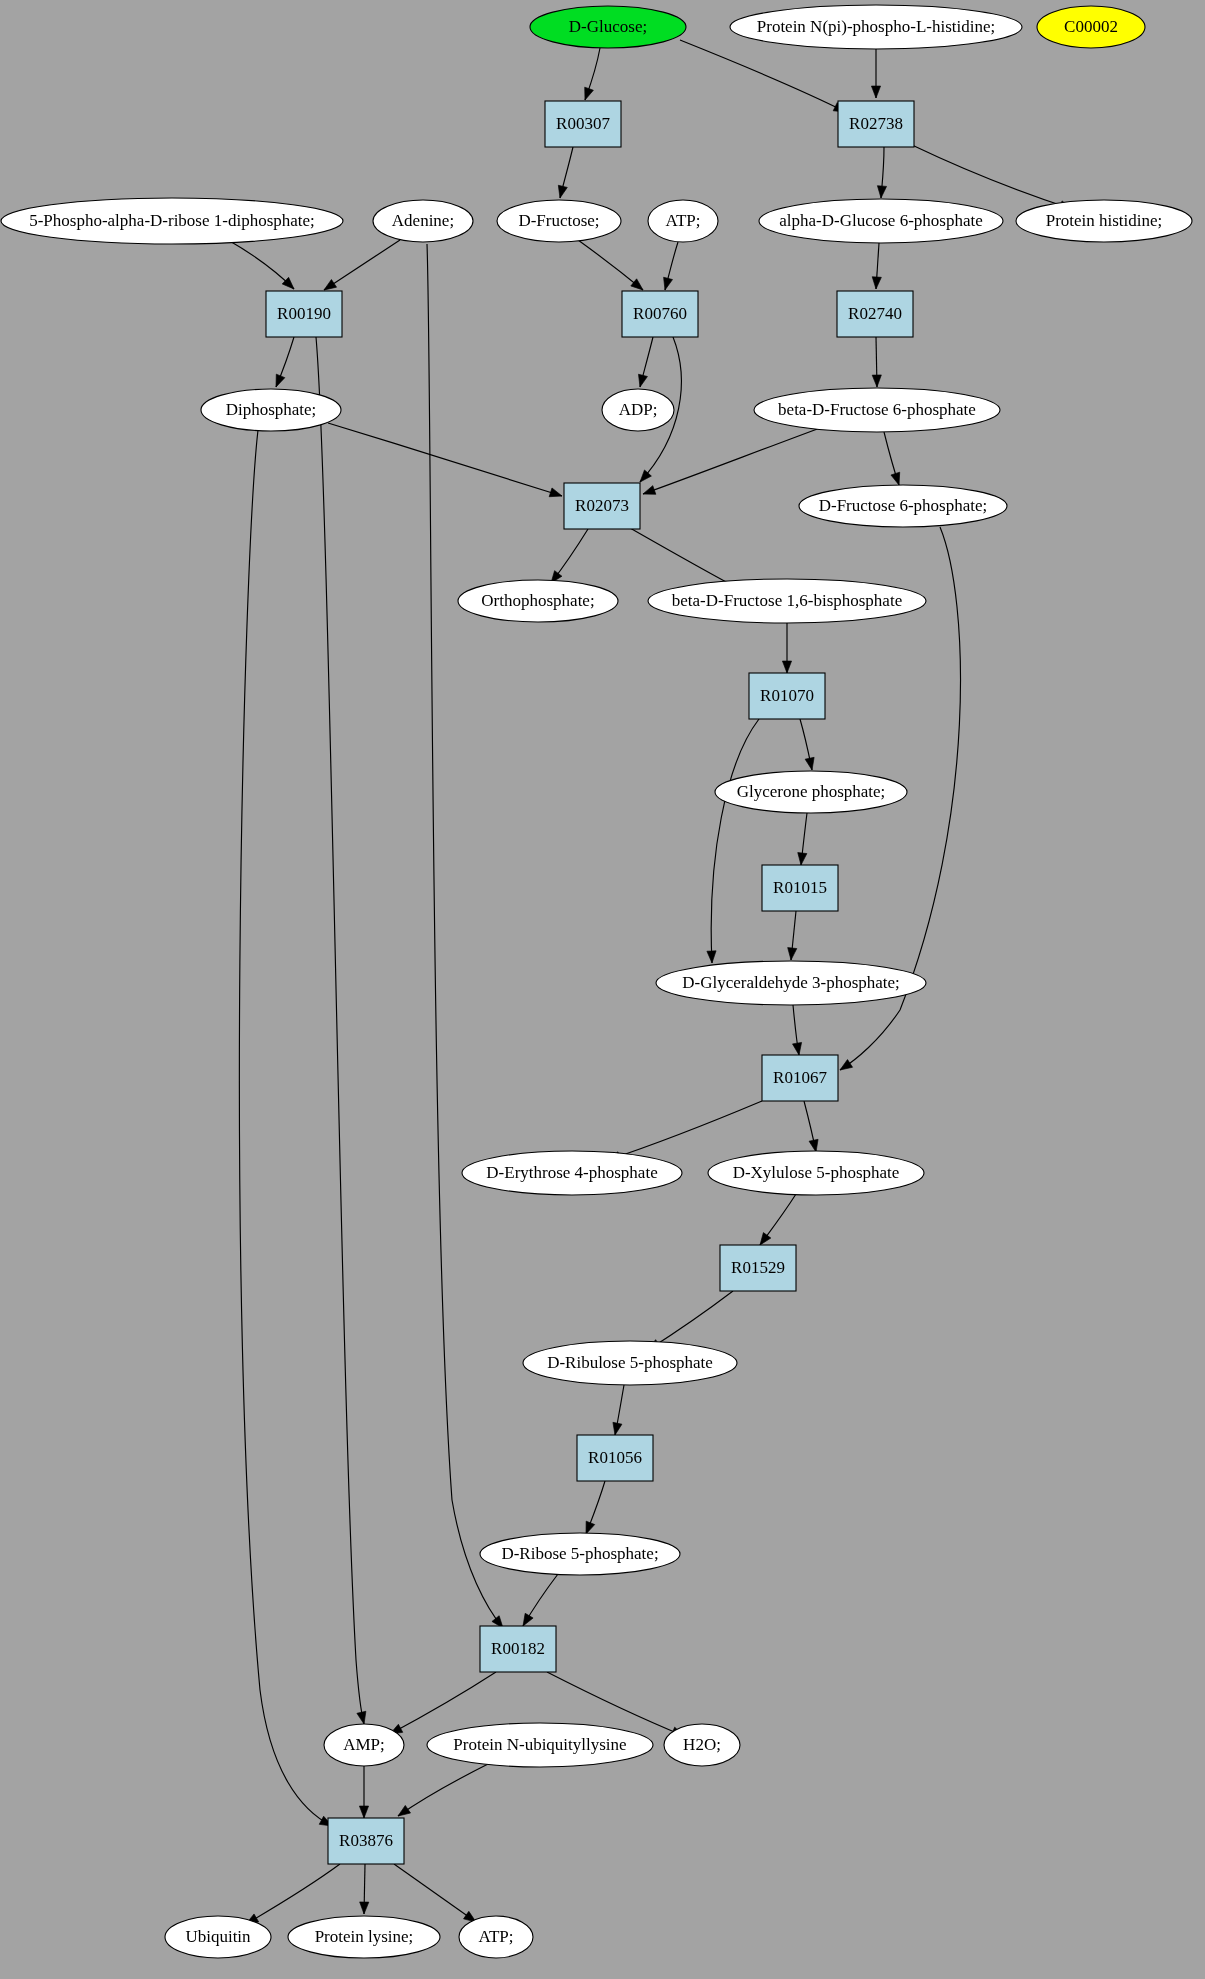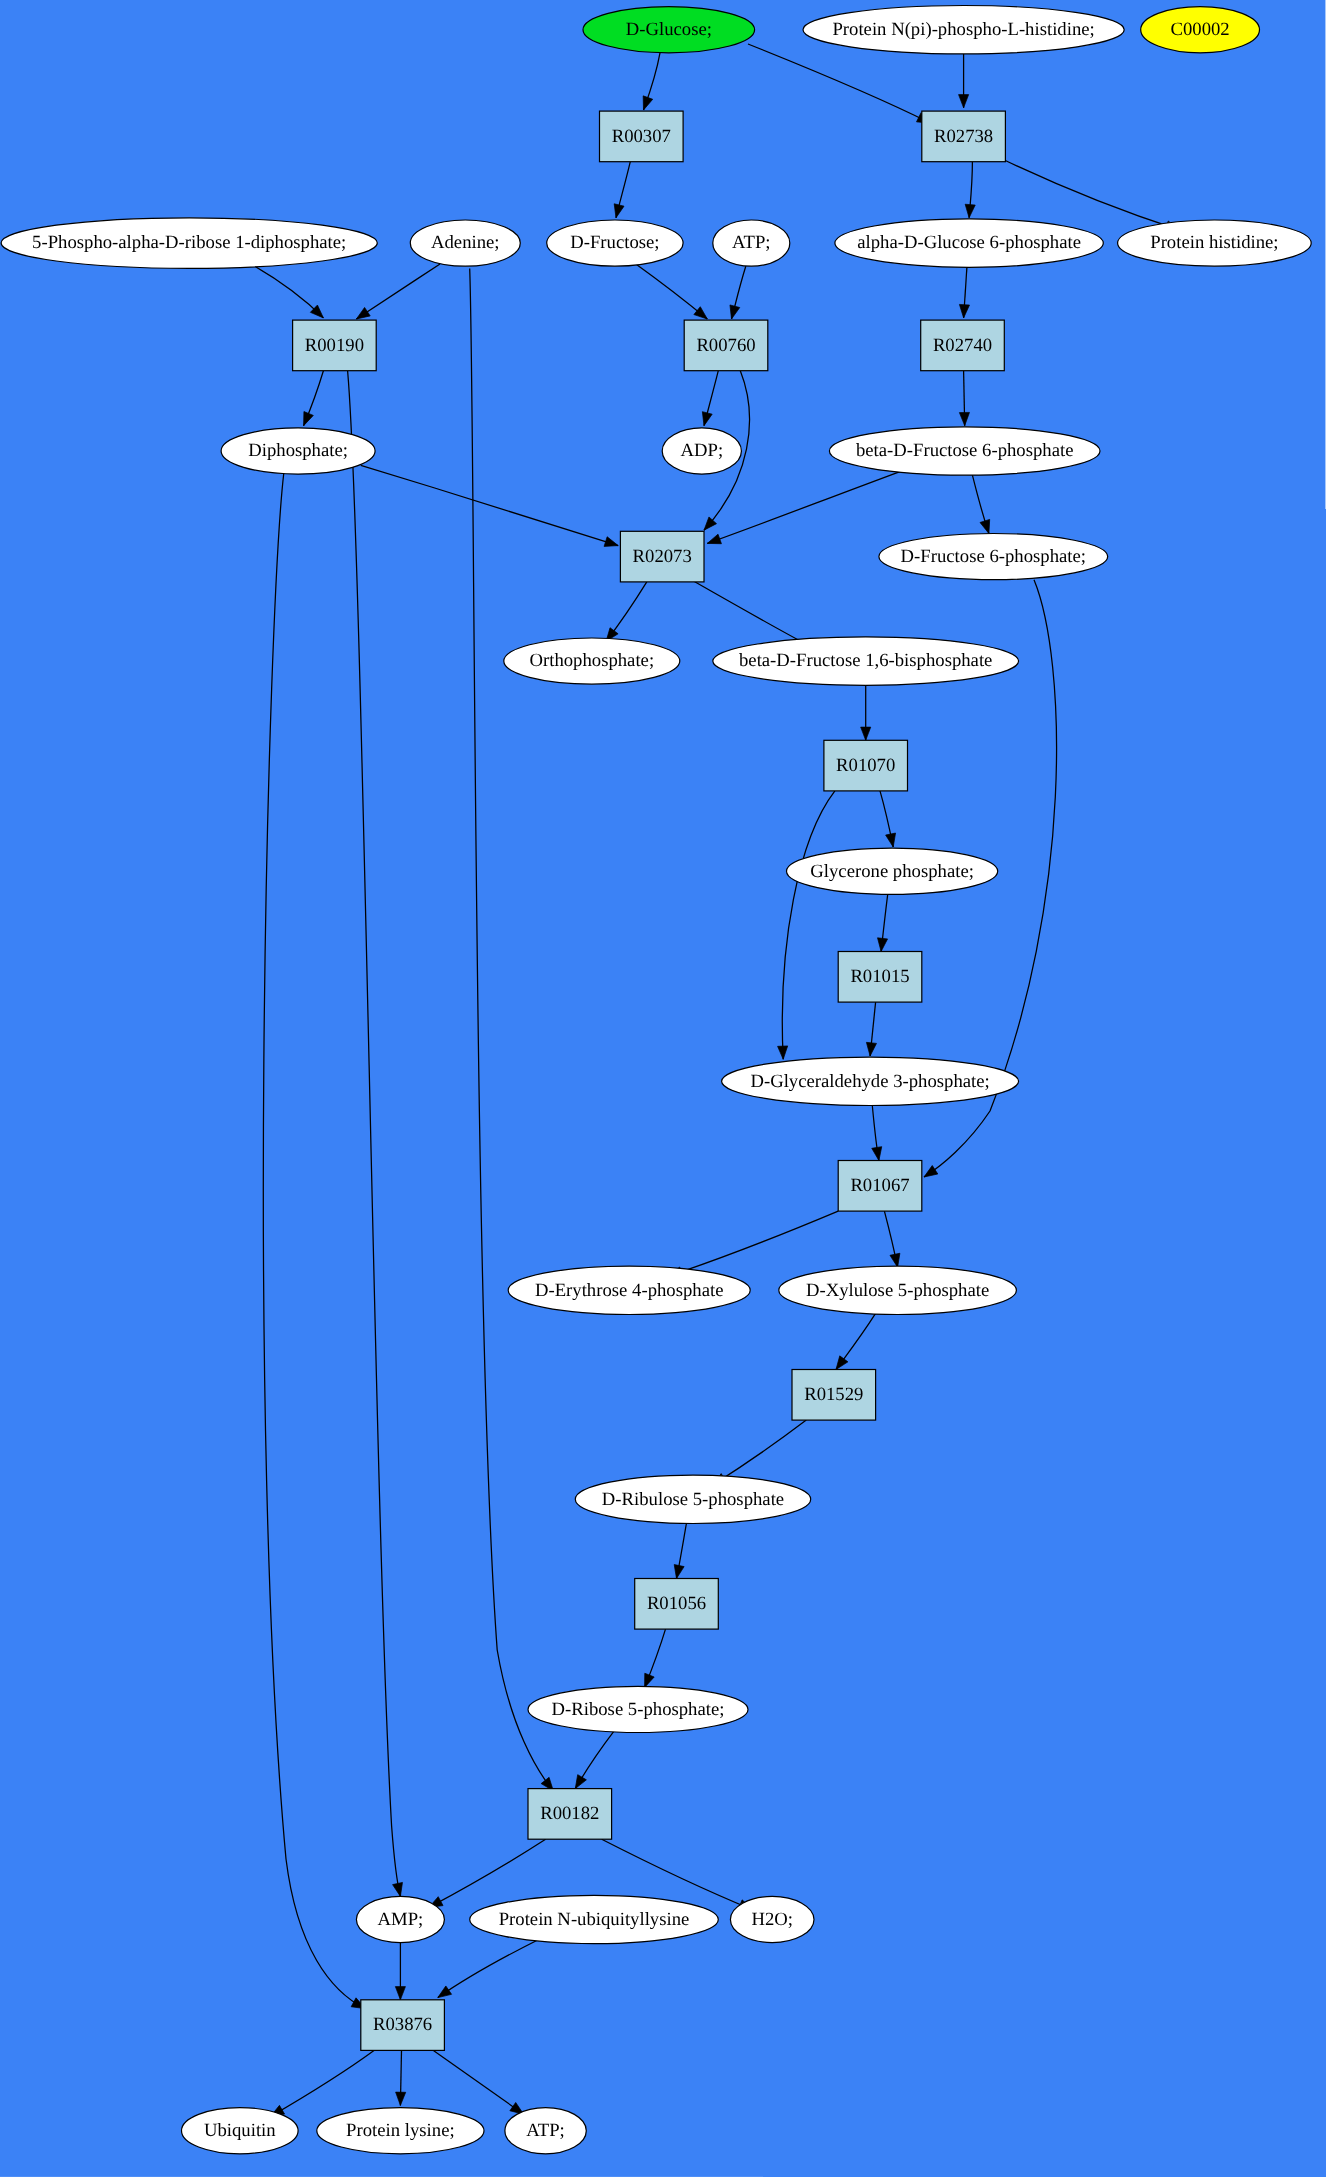--- a/index.html
+++ b/index.html
@@ -4,21 +4,21 @@
 <style>
   html, body {
     margin: 0;
     padding: 0;
     background: #ffffff;
   }
   #graph-root {
     position: relative;
     width: 1205px;
     height: 1979px;
-    background: #3b82f6;
+    background: #a3a3a3;
     overflow: hidden;
     font-family: "Liberation Serif", "DejaVu Serif", serif;
   }
   svg.graph-canvas {
     position: absolute;
     left: 0;
     top: 0;
     width: 1205px;
     height: 1979px;
     display: block;

